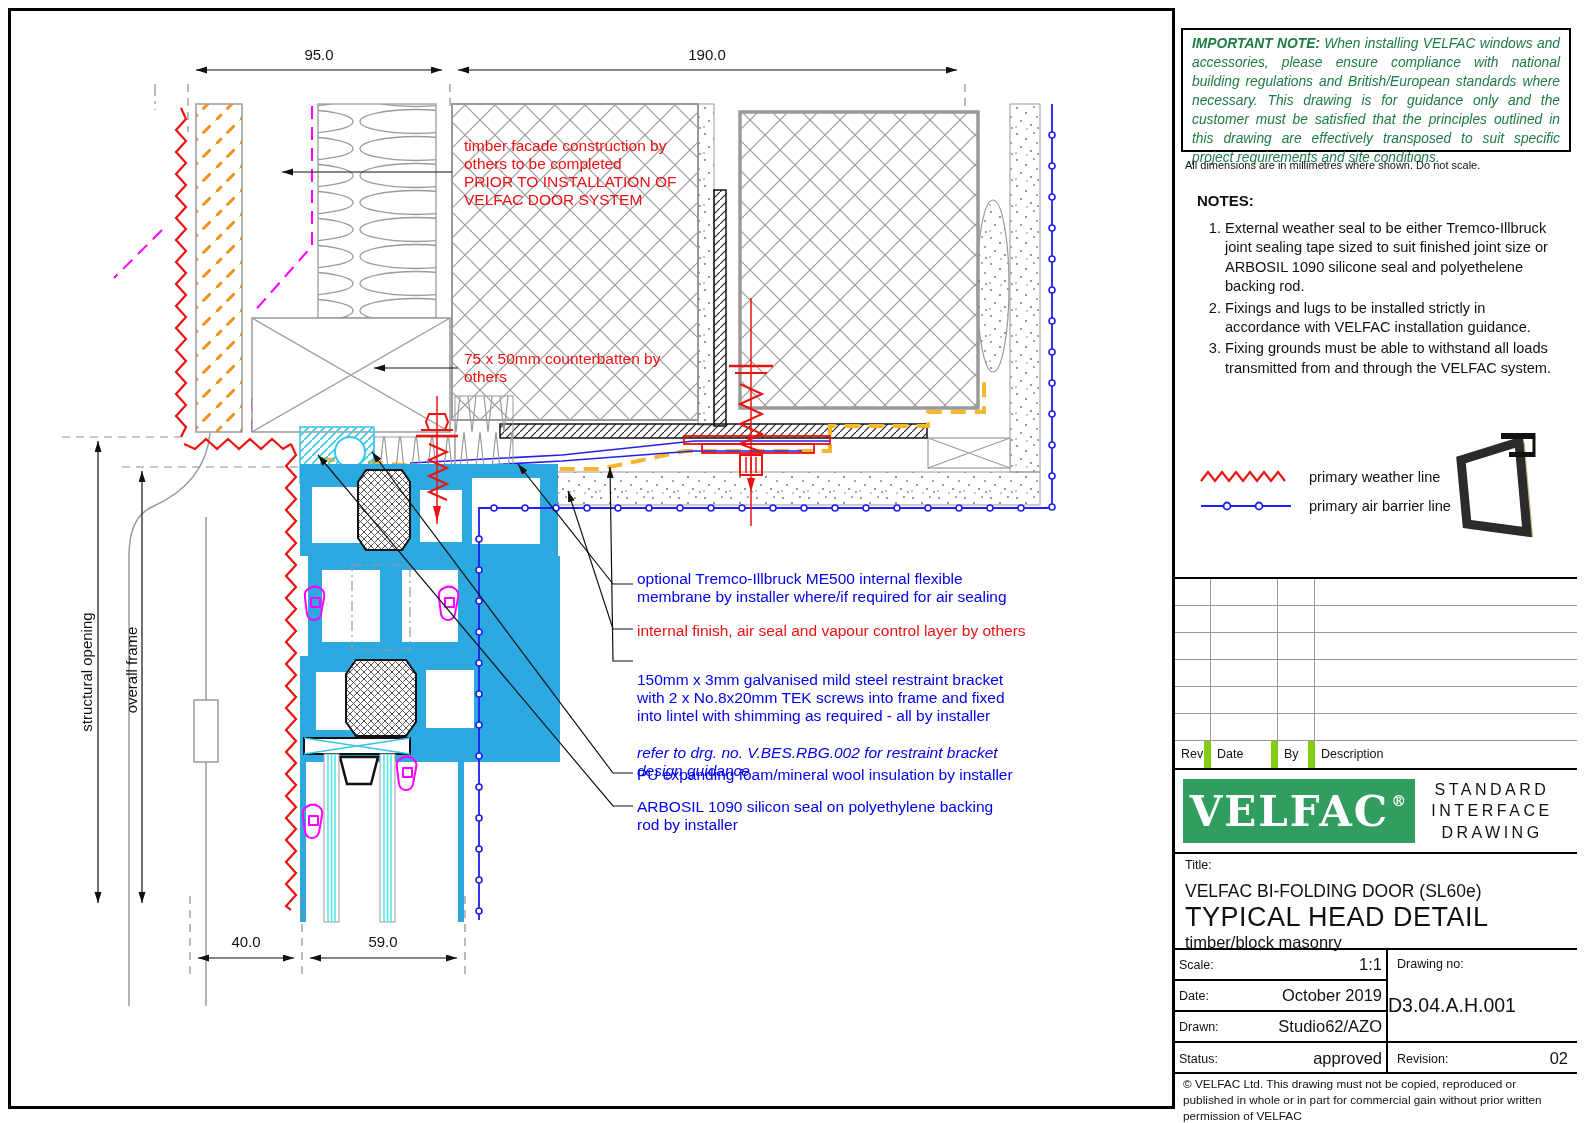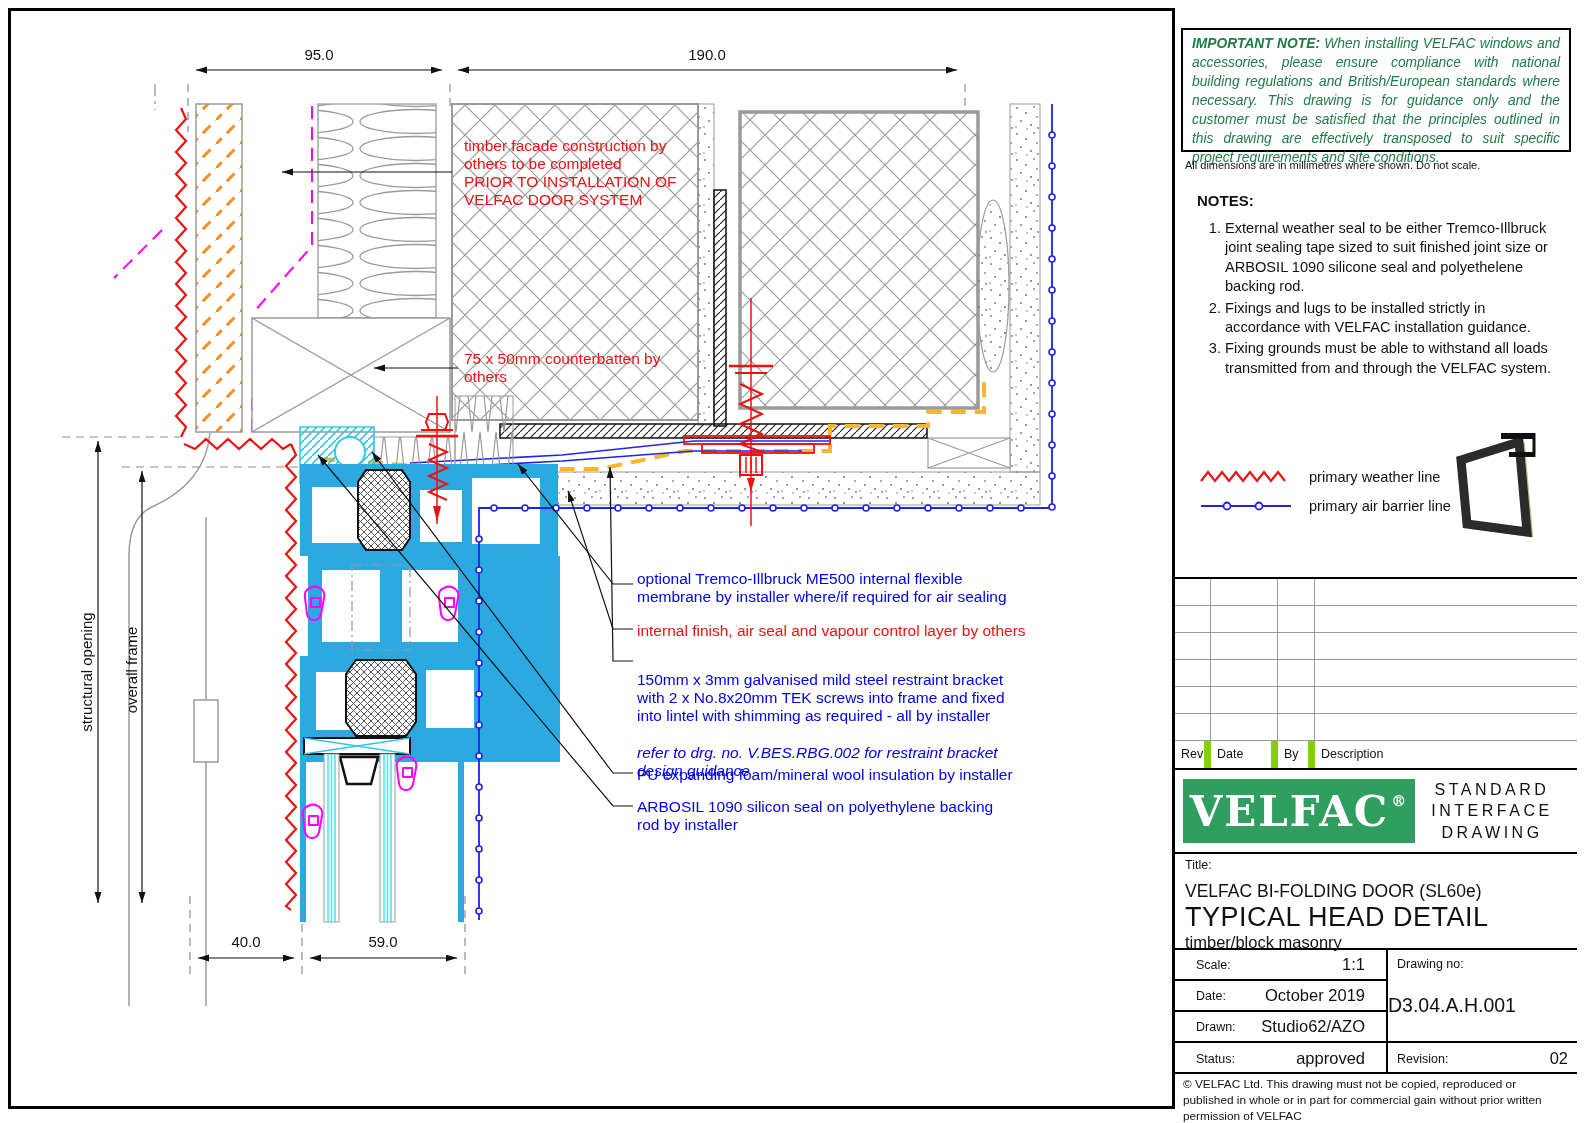--- a/index.html
+++ b/index.html
@@ -48,21 +48,21 @@
        white-space:pre-line;}
   
   .title-block{height:96px;border-top:2px solid #000;box-sizing:border-box;padding:4px 10px;}
   .title-label{font-size:12.5px;}
   .title-line1{font-size:17.5px;margin-top:9px;}
   .title-line2{font-size:27px;letter-spacing:.5px;}
   .title-line3{font-size:16.5px;}
   
   .fields{height:124px;border-top:2px solid #000;box-sizing:border-box;
        display:grid;grid-template-columns:213px auto;grid-template-rows:repeat(4,31px);}
-  .fcell{display:flex;justify-content:space-between;align-items:center;padding:0 21px;
+  .fcell{display:flex;justify-content:space-between;align-items:center;padding:0 4px;
        box-sizing:border-box;border-right:2px solid #000;border-bottom:2px solid #000;}
   .fcell.lastrow{border-bottom:none;}
   .flabel{font-size:12.5px;}
   .fval{font-size:16.5px;}
   .drawno-cell{grid-column:2;grid-row:1/4;border-bottom:2px solid #000;box-sizing:border-box;
        position:relative;}
   .drawno-label{position:absolute;left:9px;top:7px;font-size:12.5px;}
   .drawno-value{position:absolute;left:0;right:14px;top:44px;text-align:left;font-size:19.5px;}
   .rev-cell{grid-column:2;grid-row:4;display:flex;justify-content:space-between;
        align-items:center;padding:0 9px;box-sizing:border-box;}

